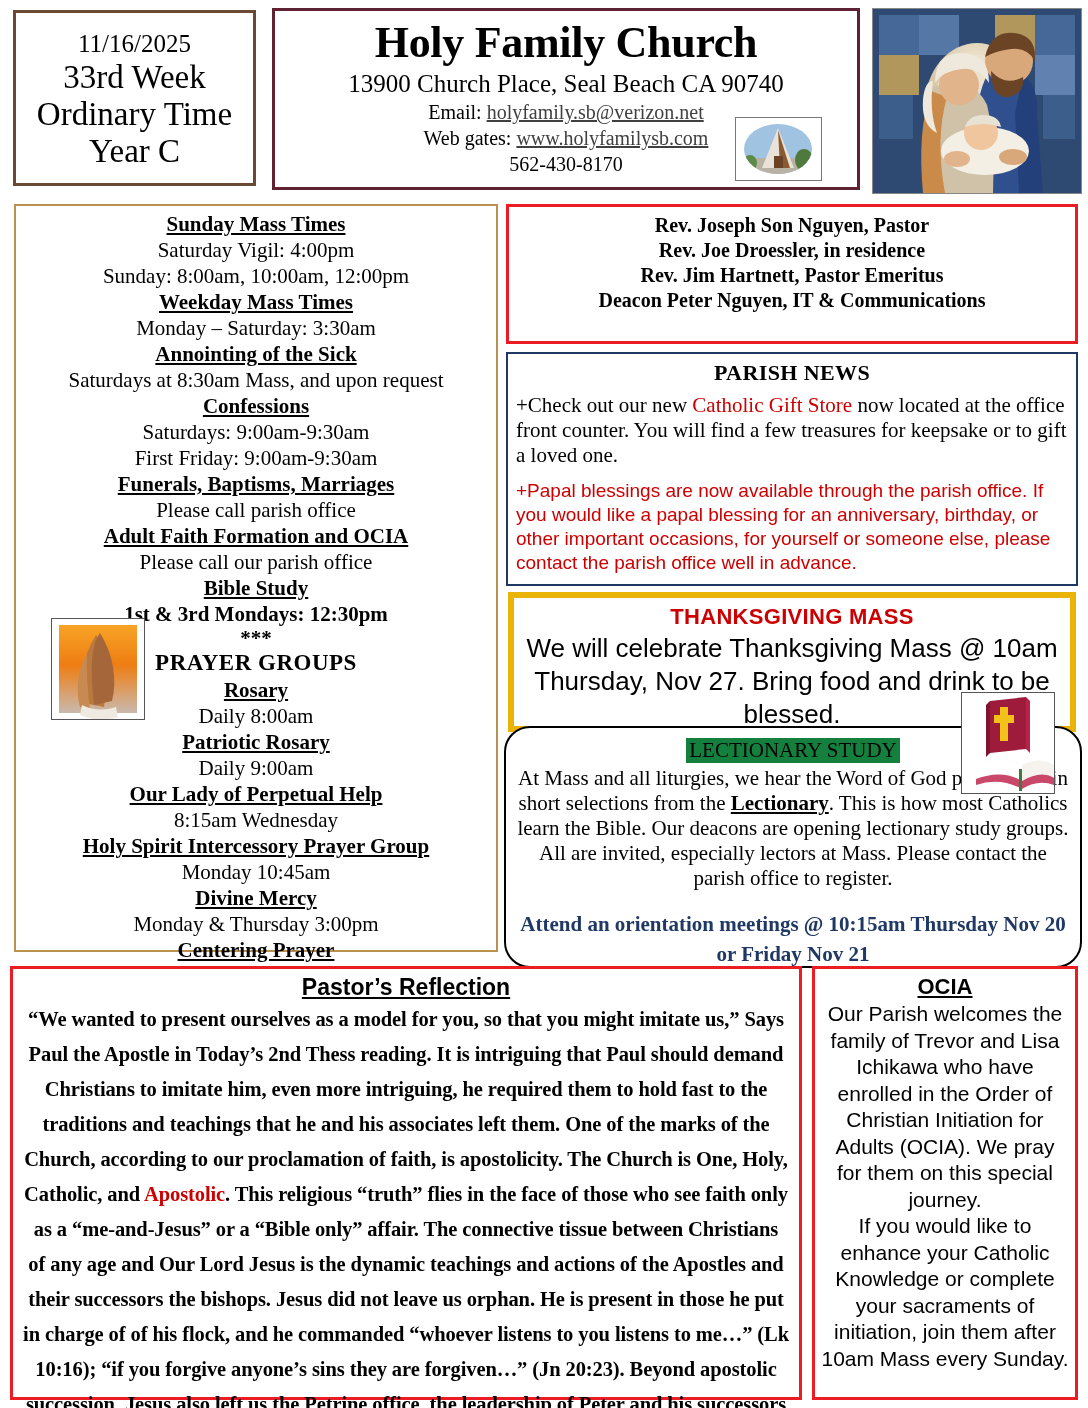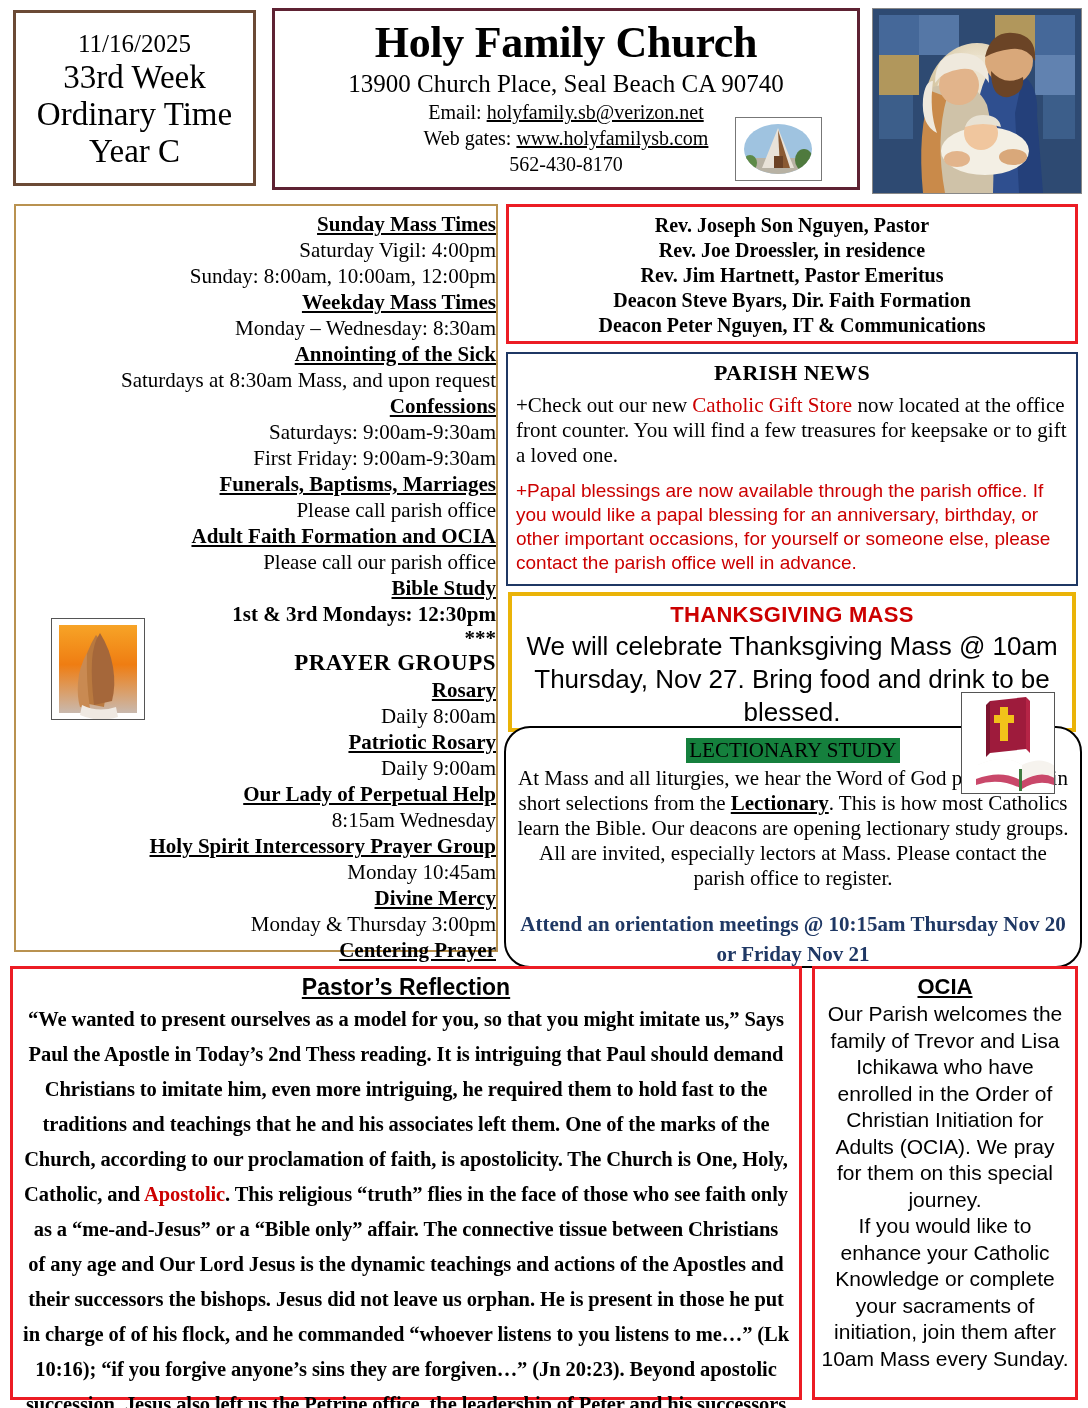--- a/index.html
+++ b/index.html
@@ -66,21 +66,21 @@
   }
   .church-addr {
     font-size: 25px;
     line-height: 30px;
   }
   .church-line {
     font-size: 20px;
     line-height: 26px;
   }
   .lnk {
-    color: #000000;
+    color: #404040;
     text-decoration: underline;
   }
   .church-photo {
     position: absolute;
     left: 460px; top: 106px;
     width: 85px; height: 62px;
     border: 1px solid #777;
     background: #fff;
     overflow: hidden;
   }
@@ -94,21 +94,21 @@
   }
 
   
   .left-col {
     position: absolute;
     left: 14px; top: 204px;
     width: 484px; height: 748px;
     border: 2px solid #b99250;
     background: #fff;
     box-sizing: border-box;
-    text-align: right;
+    text-align: center;
     padding-top: 5px;
   }
   .hd {
     font-size: 21px;
     font-weight: bold;
     text-decoration: underline;
     line-height: 26px;
   }
   .tx {
     font-size: 21px;
@@ -185,21 +185,21 @@
     margin-top: 11px;
     color: #cc0000;
     font-family: "Liberation Sans", sans-serif;
   }
 
   
   .thanks-box {
     position: absolute;
     left: 508px; top: 592px;
     width: 568px; height: 140px;
-    border: 4px solid #eab308;
+    border: 6px solid #eab308;
     background: #fff;
     box-sizing: border-box;
     text-align: center;
     padding-top: 5px;
     font-family: "Liberation Sans", sans-serif;
   }
   .thanks-title {
     font-size: 22px;
     font-weight: bold;
     color: #cc0000;
@@ -398,21 +398,21 @@
   </div>
 
   <div class="left-col">
 
     <div>
       <div class="hd">Sunday Mass Times</div>
       <div class="tx">Saturday Vigil: 4:00pm</div>
       <div class="tx">Sunday: 8:00am, 10:00am, 12:00pm</div>
 
       <div class="hd">Weekday Mass Times</div>
-      <div class="tx">Monday – Wednesday: 8:30am</div>
+      <div class="tx">Monday – Saturday: 3:30am</div>
 
       <div class="hd">Annointing of the Sick</div>
       <div class="tx">Saturdays at 8:30am Mass, and upon request</div>
 
       <div class="hd">Confessions</div>
       <div class="tx">Saturdays: 9:00am-9:30am</div>
       <div class="tx">First Friday: 9:00am-9:30am</div>
 
       <div class="hd">Funerals, Baptisms, Marriages</div>
       <div class="tx">Please call parish office</div>
@@ -465,21 +465,20 @@
 
       <div class="hd">Centering Prayer</div>
       <div class="tx">Monday 2:30pm</div>
     </div>
   </div>
 
   <div class="clergy-box">
     <div class="clergy-line">Rev. Joseph Son Nguyen, Pastor</div>
     <div class="clergy-line">Rev. Joe Droessler, in residence</div>
     <div class="clergy-line">Rev. Jim Hartnett, Pastor Emeritus</div>
-    <div class="clergy-line">Deacon Steve Byars, Dir. Faith Formation</div>
     <div class="clergy-line">Deacon Peter Nguyen, IT &amp; Communications</div>
   </div>
 
   <div class="news-box">
     <div class="news-title">PARISH NEWS</div>
     <div class="news-p1">
       <span>+Check out our new </span><span class="red-word">Catholic Gift Store</span><span> now located at the office front counter. You will find a few treasures for keepsake or to gift a loved one.</span>
     </div>
     <div class="news-p2">+Papal blessings are now available through the parish office. If you would like a papal blessing for an anniversary, birthday, or other important occasions, for yourself or someone else, please contact the parish office well in advance.</div>
   </div>

